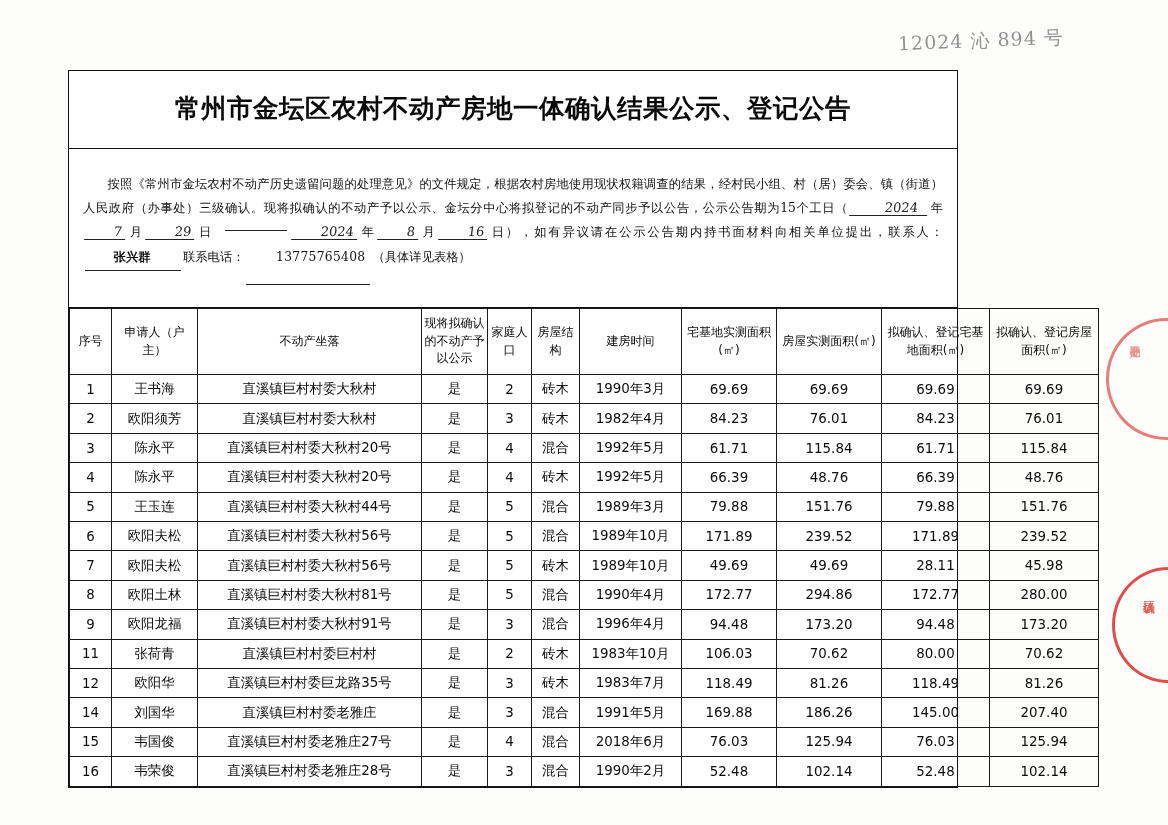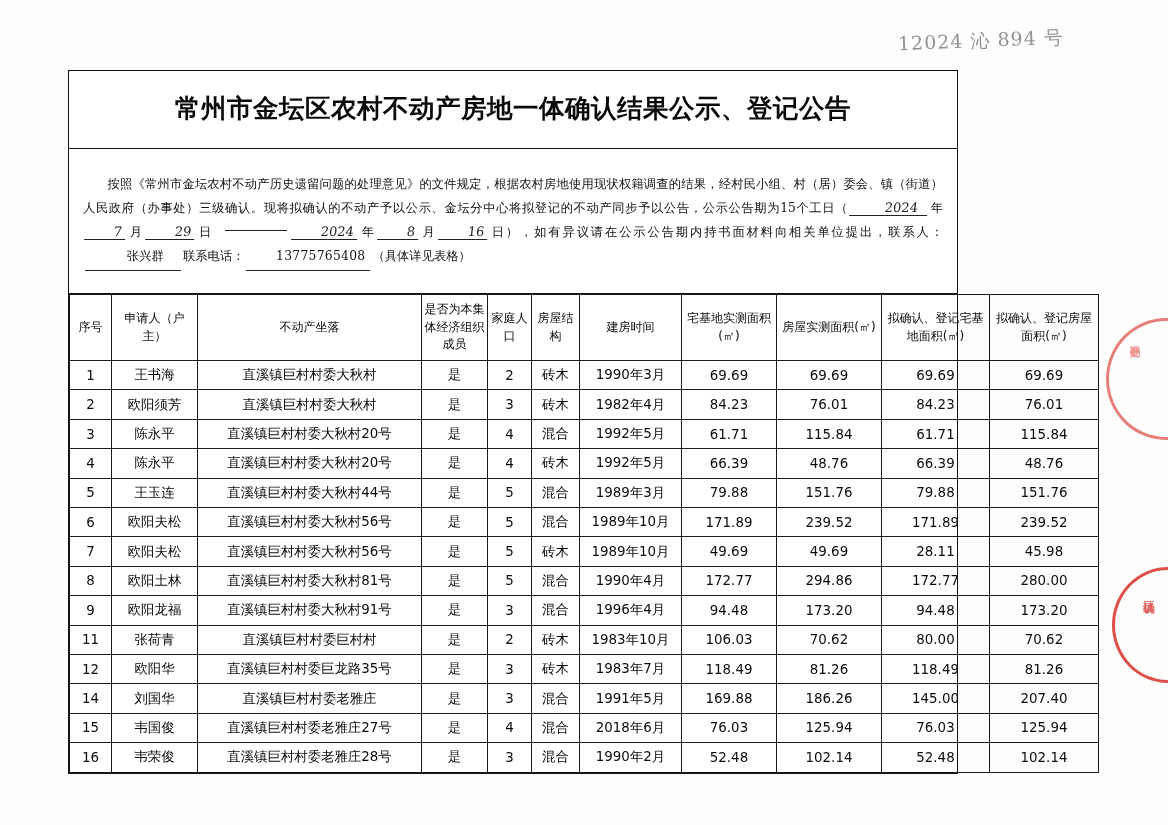--- a/index.html
+++ b/index.html
@@ -79,31 +79,32 @@
     font-size:13px;
     line-height:1;
     padding:0 4px 1px;
     margin:0 2px;
   }
   .hw.narrow{ min-width:20px; }
   .hw.wide{ min-width:78px; }
   .ul-name{
     display:inline-block;
     min-width:96px;
-    text-align:center;
+    text-align:left;
     border-bottom:1px solid #222;
     font-family:"DejaVu Serif", serif;
     padding:0 4px 1px;
     margin:0 2px;
+    font-weight:bold;
   }
   .ul-tel{
     display:inline-block;
     border-bottom:1px solid #222;
     font-family:"DejaVu Serif", serif;
-    padding:0 5px 1px;
+    padding:0 5px 14px;
     margin:0 2px;
     letter-spacing:.3px;
   }
   .dash-gap{
     display:inline-block;
     width:62px;
     border-bottom:1px solid #222;
     margin:0 3px 3px 12px;
     height:1px;
     vertical-align:middle;
@@ -225,21 +226,21 @@
           <col class="c7">
           <col class="c8">
           <col class="c9">
           <col class="c10">
       </colgroup>
       <thead>
         <tr>
           <th>序号</th>
           <th>申请人（户主）</th>
           <th>不动产坐落</th>
-          <th>是否为本集体经济组织成员</th>
+          <th>现将拟确认的不动产予以公示</th>
           <th>家庭人口</th>
           <th>房屋结构</th>
           <th>建房时间</th>
           <th>宅基地实测面积(㎡)</th>
           <th>房屋实测面积(㎡)</th>
           <th>拟确认、登记宅基地面积(㎡)</th>
           <th>拟确认、登记房屋面积(㎡)</th>
         </tr>
       </thead>
       <tbody id="table-body">

